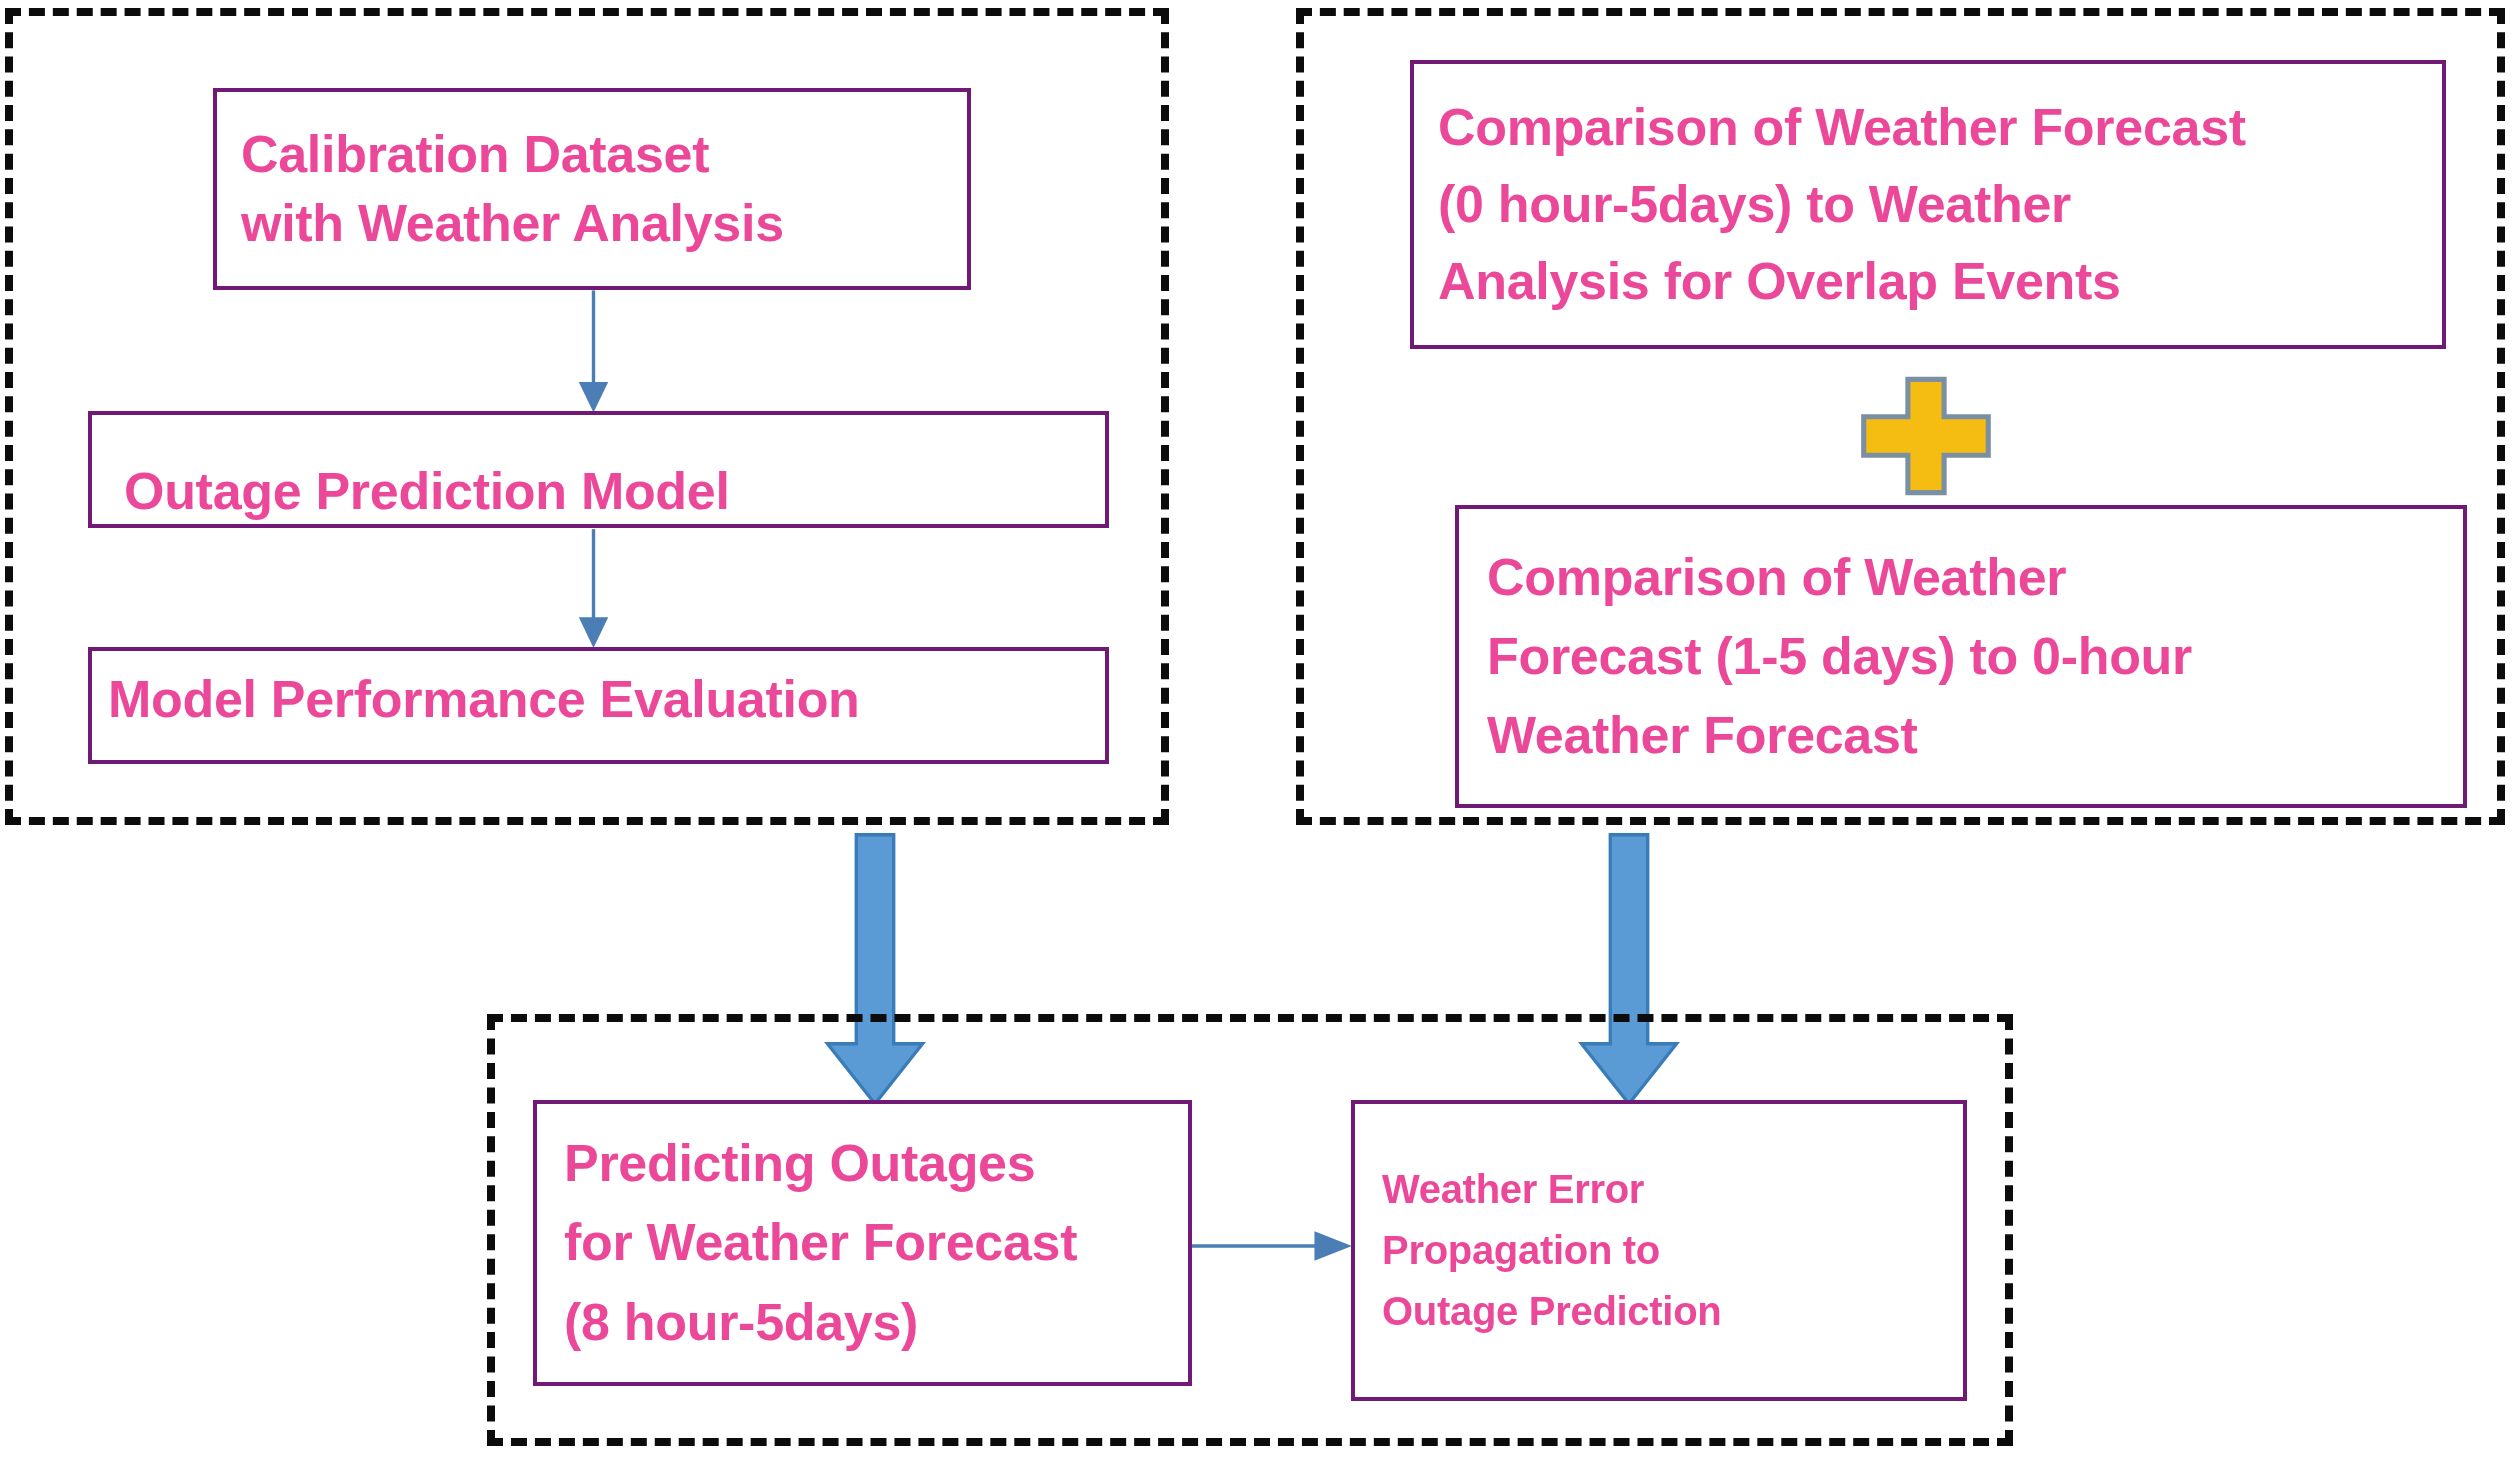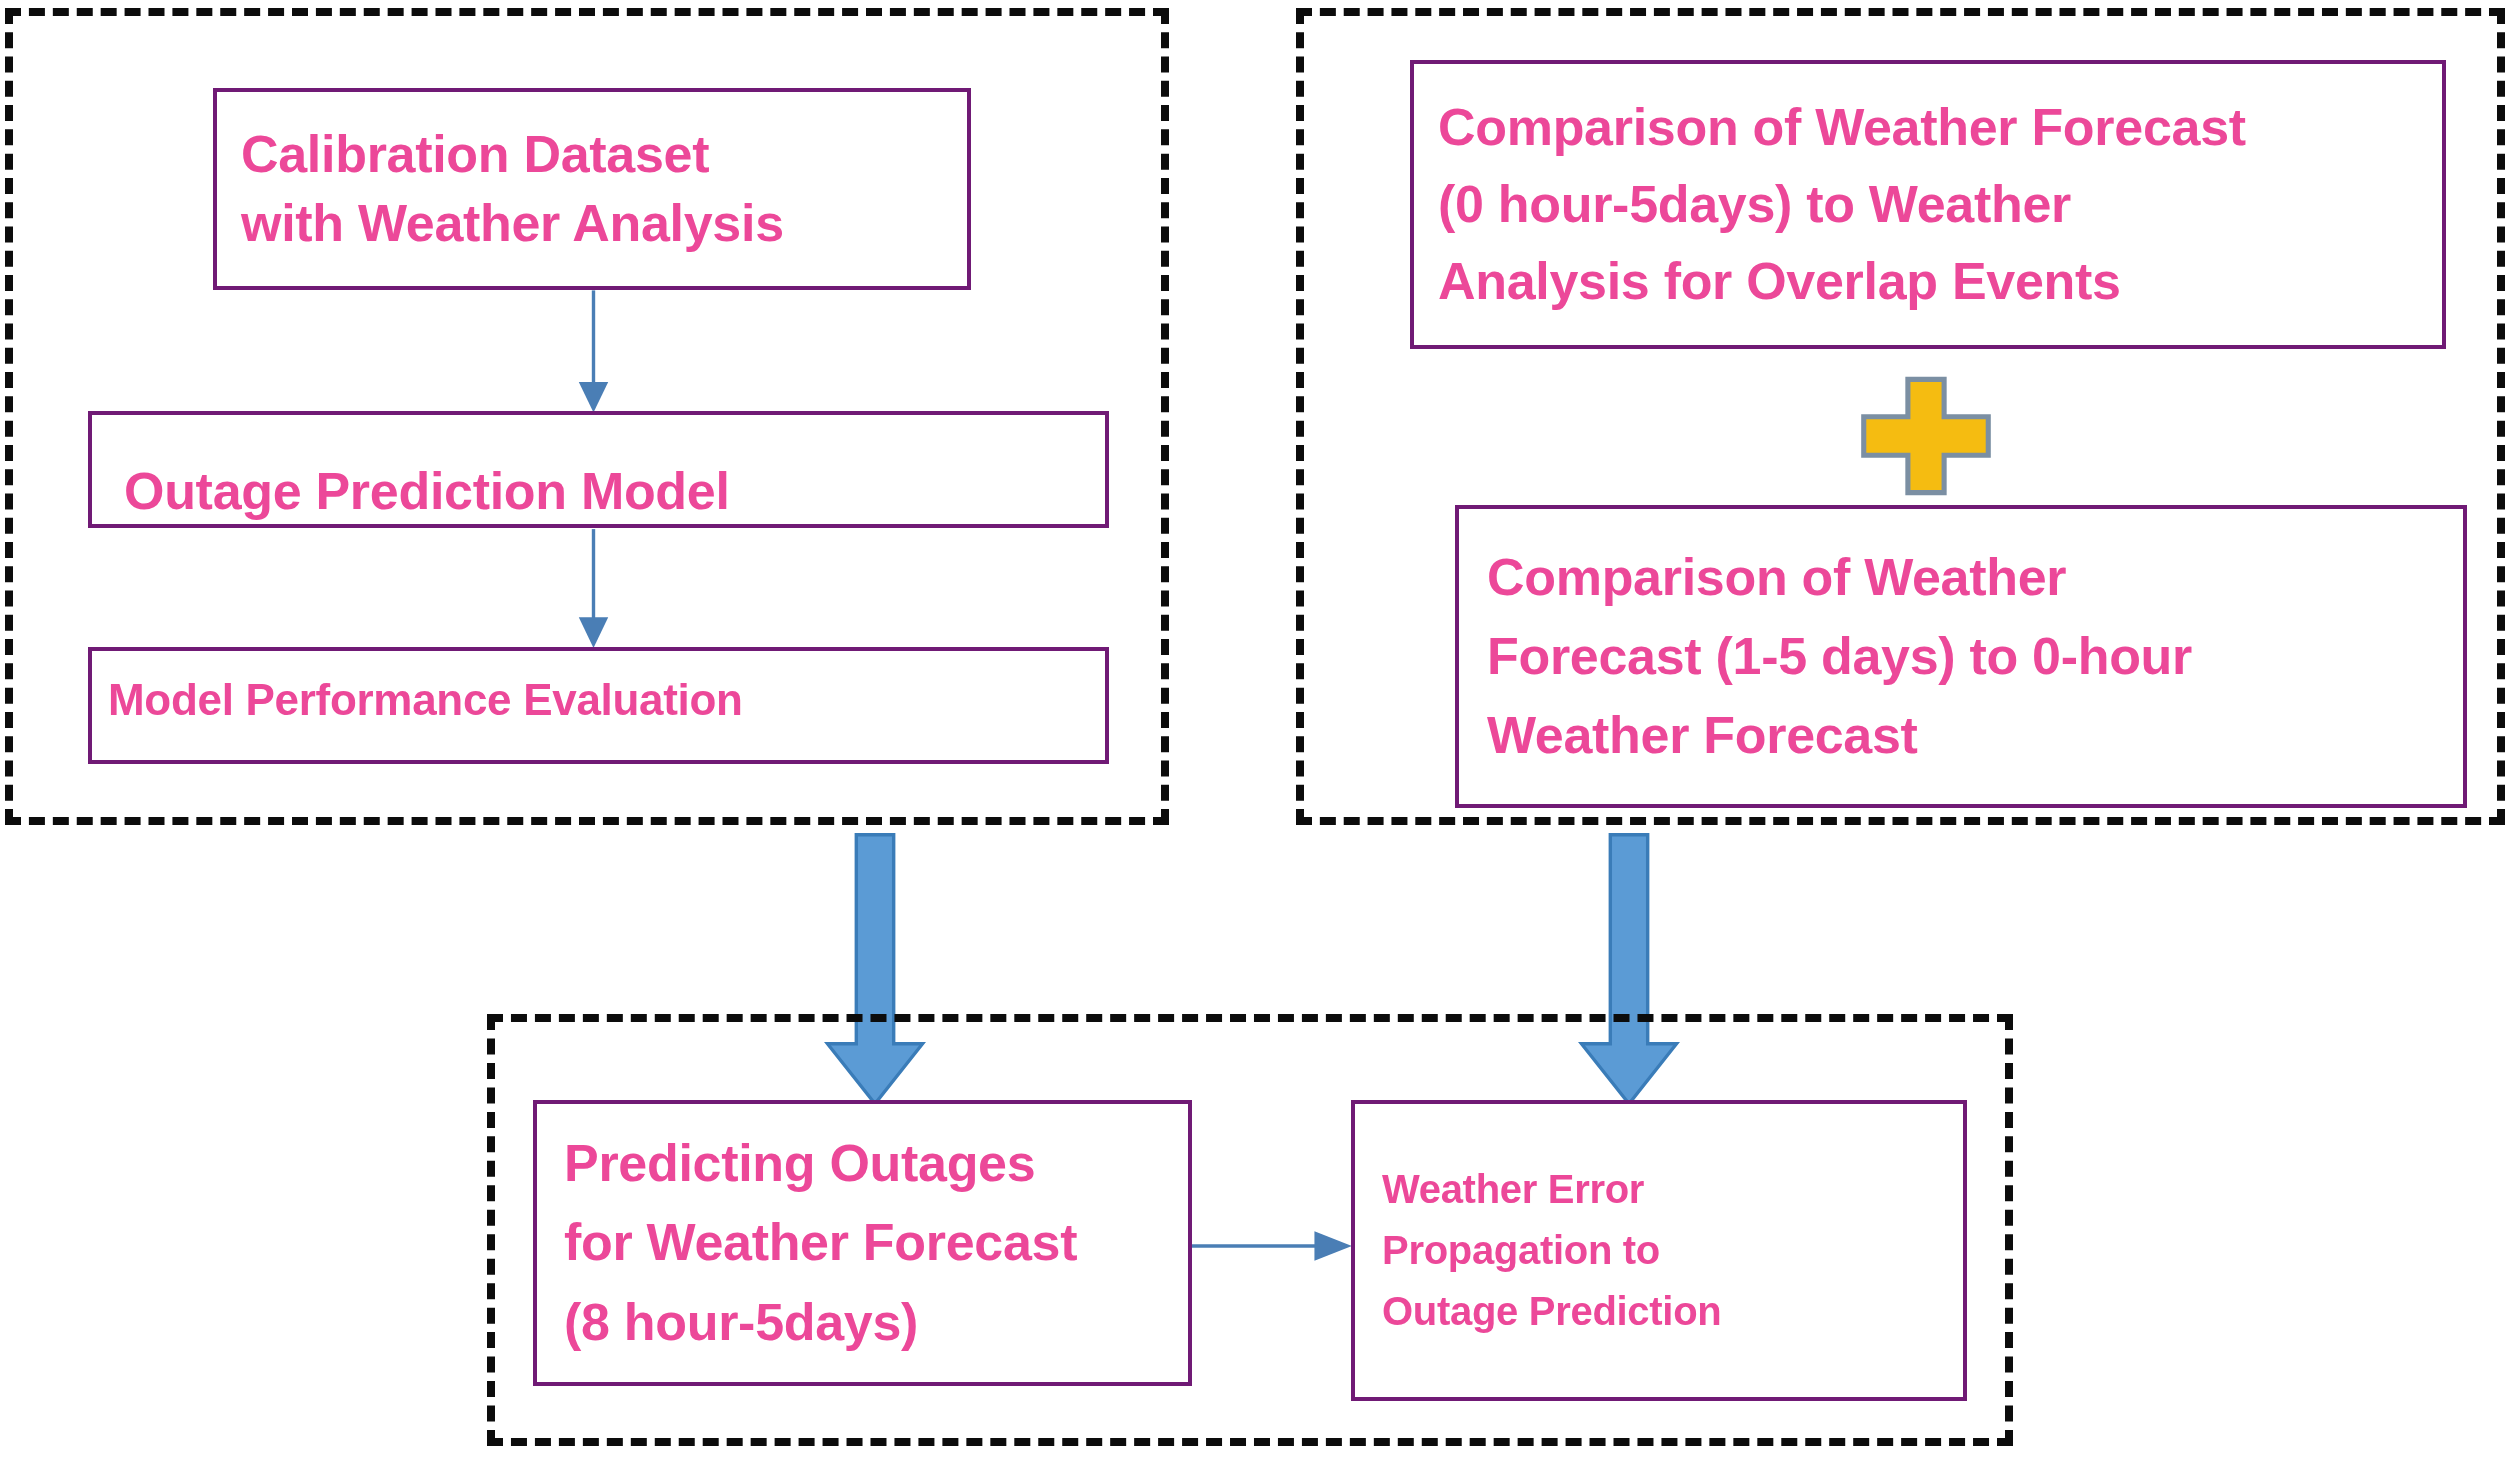--- a/index.html
+++ b/index.html
@@ -79,21 +79,21 @@
 
   <div class="box" style="left:88px; top:411px; width:1021px; height:117px; padding:0 0 0 32px; font-size:52px; line-height:1.25; justify-content:flex-end;">
     <span class="line">Outage Prediction Model</span>
   </div>
 
   <svg class="thin-arrow" style="left:572px; top:529px; width:43px; height:119px;" viewBox="0 0 76 210">
     <line x1="38" y1="0" x2="38" y2="162" stroke="#4A7EB5" stroke-width="6"></line>
     <polygon points="12,156 64,156 38,210" fill="#4A7EB5"></polygon>
   </svg>
 
-  <div class="box" style="left:88px; top:647px; width:1021px; height:117px; padding:0 0 12px 16px; font-size:44px; line-height:1.25; justify-content:center;">
+  <div class="box" style="left:88px; top:647px; width:1021px; height:117px; padding:0 0 12px 16px; font-size:52px; line-height:1.25; justify-content:center;">
     <span class="line">Model Performance Evaluation</span>
   </div>
 
   <div class="panel" style="left:1296px; top:8px; width:1209px; height:817px;"></div>
 
   <div class="box" style="left:1410px; top:60px; width:1036px; height:289px; padding:0 0 0 24px; font-size:52px; line-height:1.48;">
     <span class="line">Comparison of Weather Forecast</span>
     <span class="line">(0 hour-5days) to Weather</span>
     <span class="line">Analysis for Overlap Events</span>
   </div>

